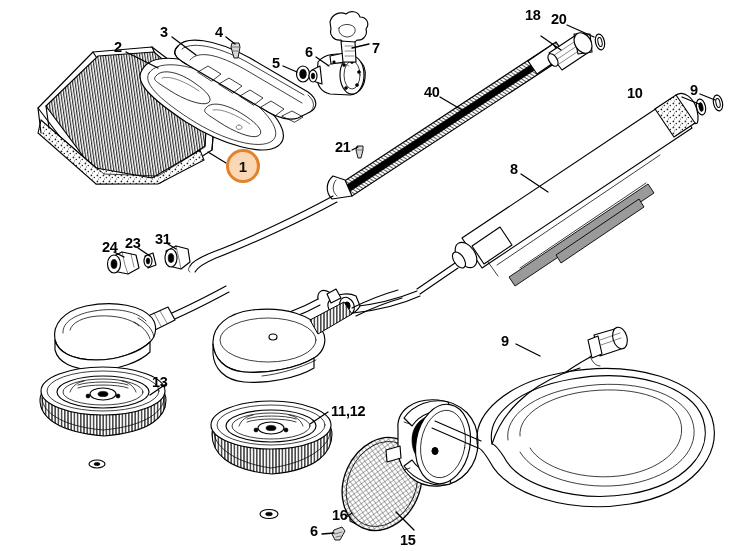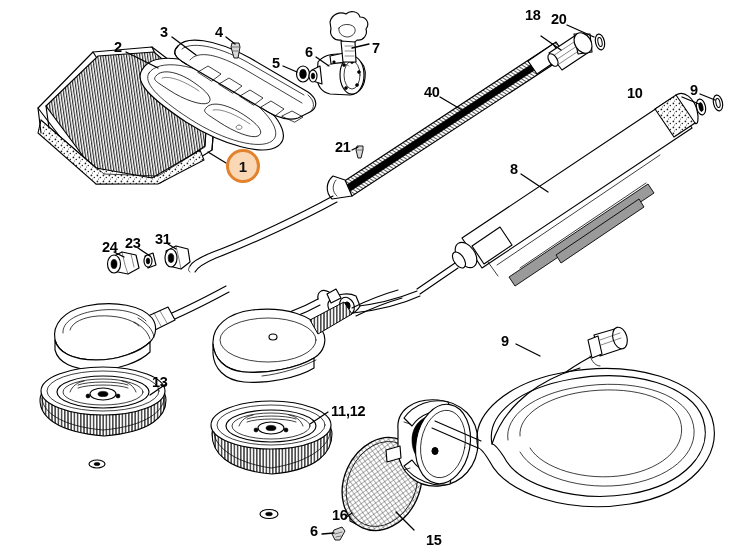--- a/index.html
+++ b/index.html
@@ -483,21 +483,21 @@
   <span class="lbl" style="left:215px; top:25px;">4</span>
   <span class="lbl" style="left:272px; top:56px;">5</span>
   <span class="lbl" style="left:305px; top:45px;">6</span>
   <span class="lbl" style="left:372px; top:41px;">7</span>
   <span class="lbl" style="left:510px; top:162px;">8</span>
   <span class="lbl" style="left:690px; top:83px;">9</span>
   <span class="lbl" style="left:627px; top:86px;text-align:center;">10</span>
   <span class="lbl" style="left:331px; top:404px;">11,12</span>
   <span class="lbl" style="left:152px; top:375px;">13</span>
   <span class="lbl" style="left:501px; top:334px;">9</span>
-  <span class="lbl" style="left:426px; top:533px;">15</span>
+  <span class="lbl" style="left:400px; top:533px;">15</span>
   <span class="lbl" style="left:332px; top:508px;text-align:right;">16</span>
   <span class="lbl" style="left:310px; top:524px;">6</span>
   <span class="lbl" style="left:525px; top:8px;">18</span>
   <span class="lbl" style="left:551px; top:12px;">20</span>
   <span class="lbl" style="left:424px; top:85px;">40</span>
   <span class="lbl" style="left:335px; top:140px;">21</span>
   <span class="lbl" style="left:155px; top:232px;">31</span>
   <span class="lbl" style="left:125px; top:236px;">23</span>
   <span class="lbl" style="left:102px; top:240px;">24</span>
 

